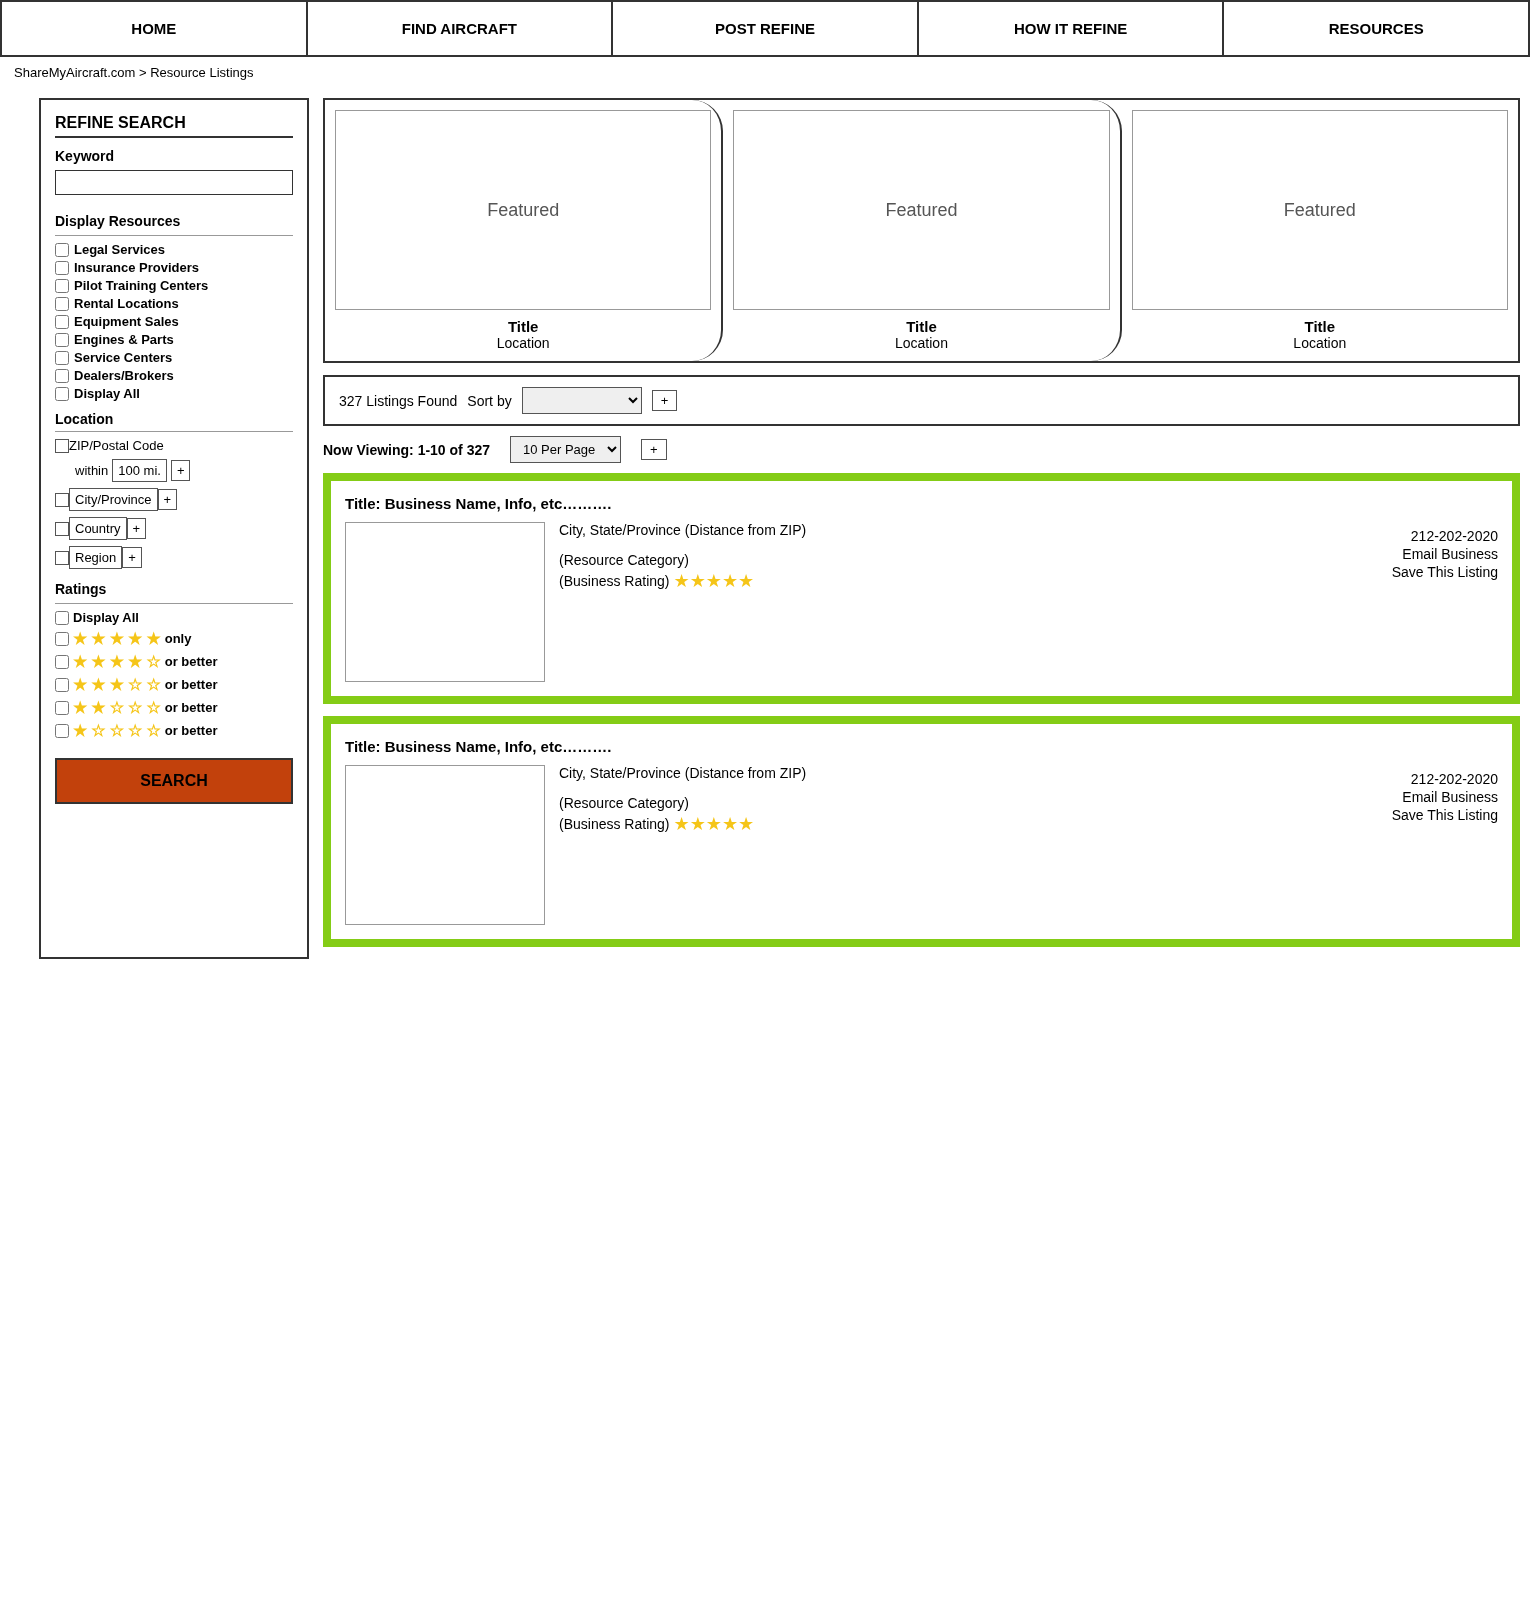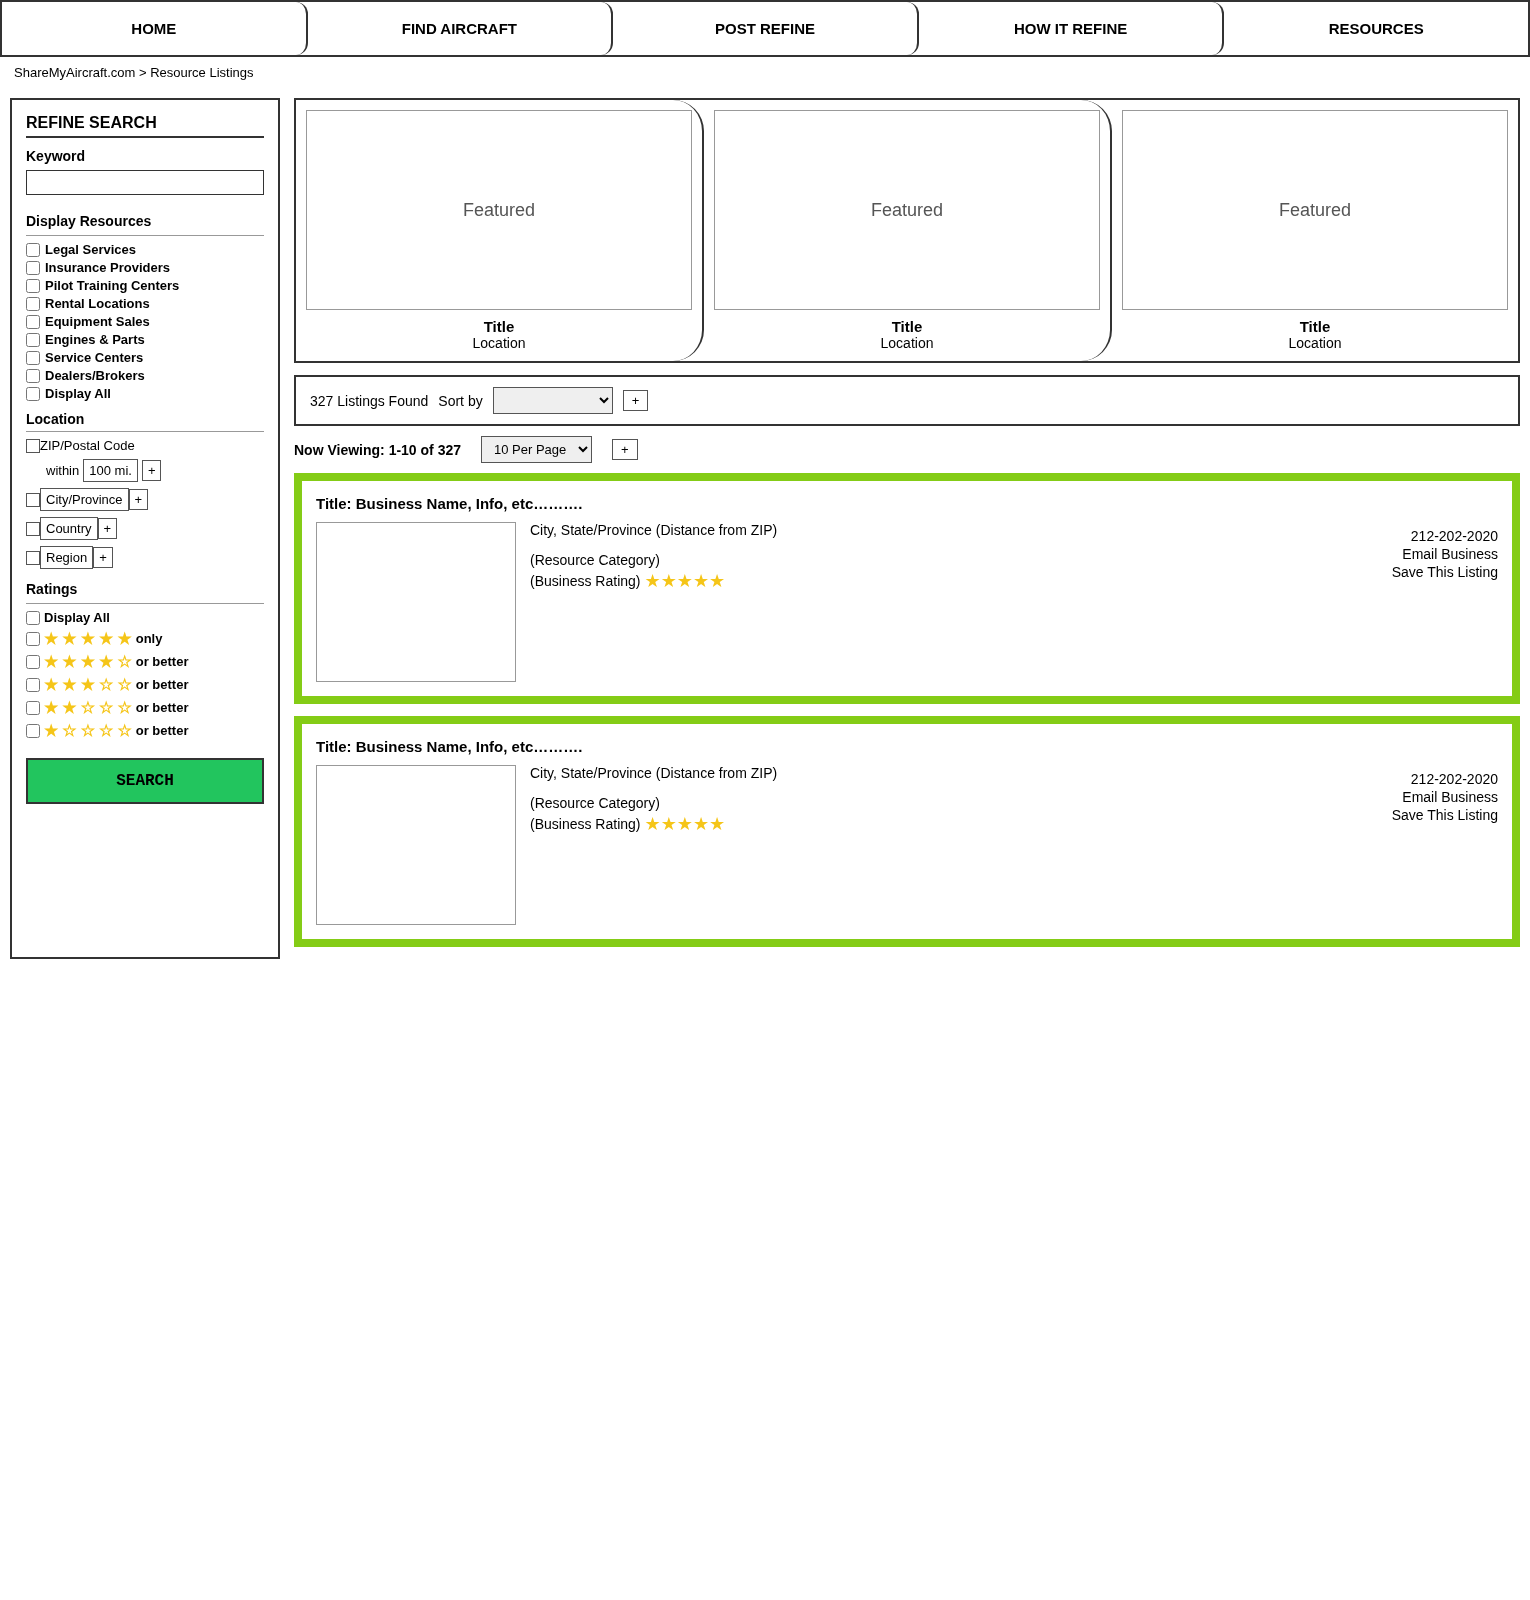--- a/index.html
+++ b/index.html
@@ -3,34 +3,34 @@
   <meta charset="utf-8">
   <style>
     * { box-sizing: border-box; margin: 0; padding: 0; }
     body { font-family: Arial, sans-serif; background: #fff; color: #000; font-size: 14px; }
 
     
     nav { display: flex; border: 2px solid #333; }
     nav a {
       flex: 1; text-align: center; padding: 18px 10px;
       border-right: 2px solid #333; font-size: 15px; font-weight: bold;
-      text-decoration: none; color: #000; cursor: pointer; border-radius: 12px;
+      text-decoration: none; color: #000; cursor: pointer;
     }
     nav a:last-child { border-right: none; }
 
     
     .breadcrumb { padding: 8px 14px; font-size: 13px; }
 
     
     .main-layout { display: flex; gap: 0; padding: 10px; }
 
     
     .sidebar {
       width: 270px; min-width: 270px;
-      border: 2px solid #333; padding: 14px; margin-right: 14px;
+      border: 2px solid #333; padding: 14px; margin-right: 14px; margin-left: 29px;
     }
     .sidebar h2 { font-size: 16px; font-weight: bold; border-bottom: 2px solid #333; padding-bottom: 4px; margin-bottom: 8px; }
     .sidebar h3 { font-size: 14px; font-weight: bold; margin-bottom: 6px; margin-top: 10px; }
     .sidebar input[type="text"] { width: 100%; border: 1px solid #333; padding: 4px; margin-bottom: 8px; }
     .checkbox-item { display: flex; align-items: center; gap: 5px; margin-bottom: 3px; font-size: 13px; font-weight: bold; }
     .checkbox-item input { width: 14px; height: 14px; }
 
     .location-section { margin-top: 10px; }
     .location-row { display: flex; align-items: center; gap: 0; margin-bottom: 6px; font-size: 13px; }
     .location-row .checkbox-sq { width: 14px; height: 14px; border: 1px solid #555; display: inline-block; flex-shrink: 0; }
@@ -39,21 +39,21 @@
     .within-row { display: flex; align-items: center; gap: 4px; margin-left: 20px; margin-bottom: 6px; font-size: 13px; }
 
     .ratings-section { margin-top: 12px; }
     .star { color: #f5c518; font-size: 16px; }
     .star-row { display: flex; align-items: center; gap: 4px; margin-bottom: 4px; font-size: 13px; font-weight: bold; }
     .star-row input { width: 14px; height: 14px; }
 
     .search-btn {
       display: block; width: 100%; margin-top: 18px;
       padding: 12px; font-size: 16px; font-weight: bold;
-      border: 2px solid #333; background: #22c55e; cursor: pointer; font-family: Liberation Mono, monospace;
+      border: 2px solid #333; background: #c2410c; cursor: pointer;
     }
 
     
     .content { flex: 1; }
 
     
     .featured-row {
       display: flex; gap: 0;
       border: 2px solid #333; margin-bottom: 12px;
     }

